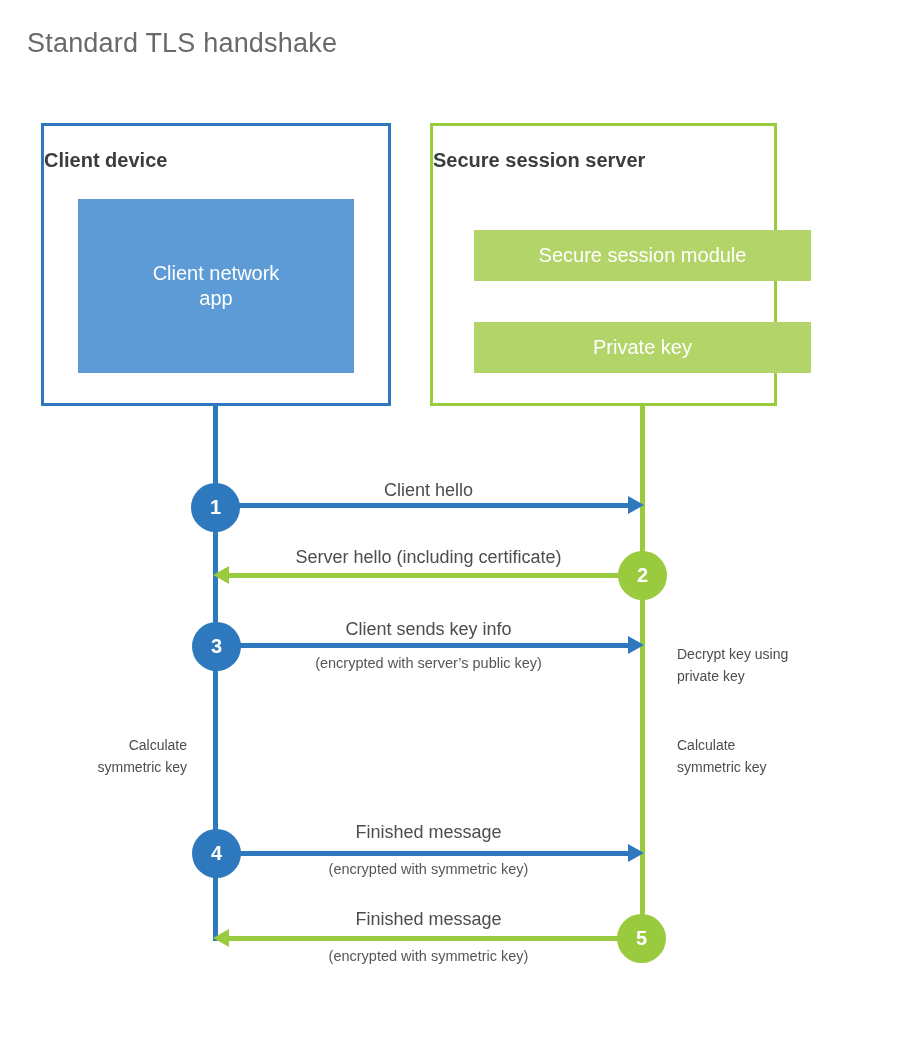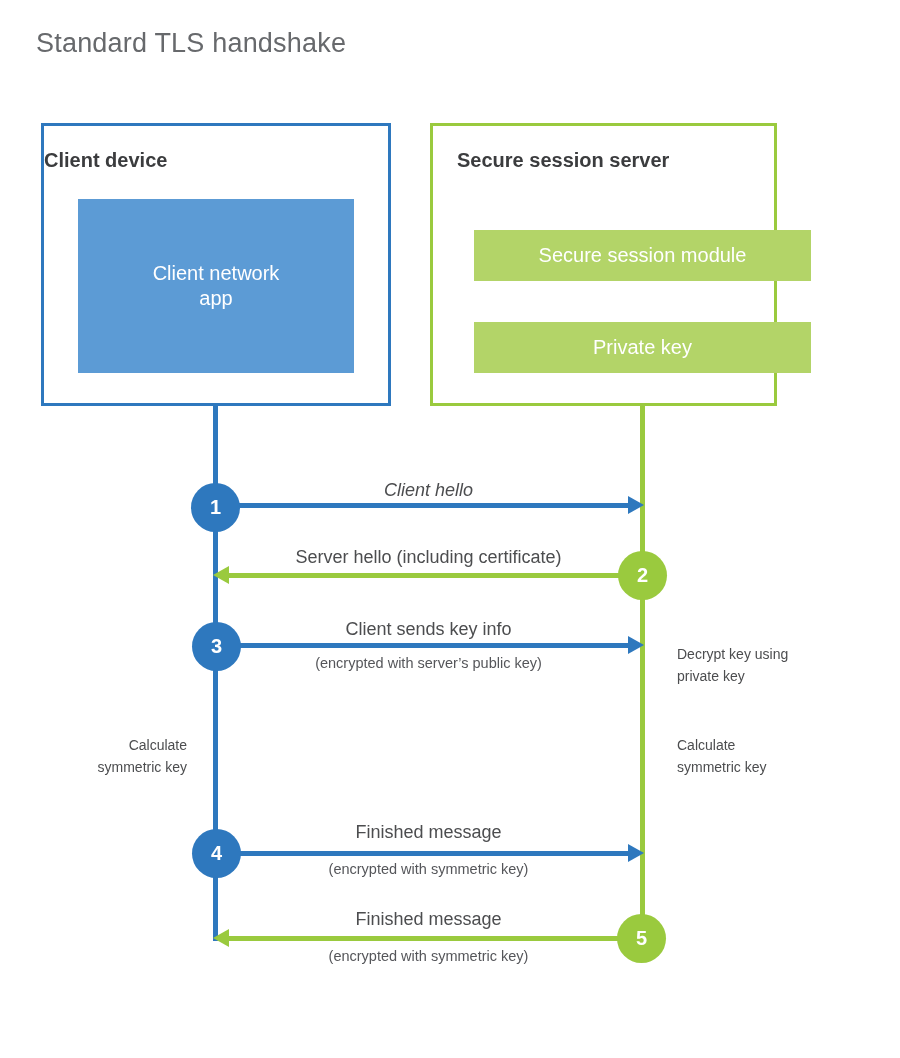--- a/index.html
+++ b/index.html
@@ -4,26 +4,26 @@
 <style>
   :root{
     --blue:#2E78BE; --blue-fill:#5C9BD5; --green:#9ACA3E; --green-fill:#B3D468;
     --text-dark:#3B3C3E; --text-gray:#4C4D4F; --text-sub:#55565A; --title-gray:#67696C;
   }
   *{margin:0;padding:0;box-sizing:border-box;}
   html,body{background:#fff;}
   body{font-family:"Liberation Sans","DejaVu Sans",sans-serif;}
   .canvas{position:relative;width:900px;height:1058px;background:#ffffff;overflow:hidden;}
 
-  .page-title{position:absolute;left:36px;top:28px;font-size:27px;font-weight:300;
+  .page-title{position:absolute;left:27px;top:28px;font-size:27px;font-weight:300;
     color:var(--title-gray);letter-spacing:.2px;}
 
   .actor-box{position:absolute;top:123px;height:283px;background:#fff;}
   .actor-box.client{left:41px;width:350px;border:3px solid var(--blue);}
-  .actor-box.server{left:430px;width:347px;border:3px solid var(--green);padding-left:24px;}
+  .actor-box.server{left:430px;width:347px;border:3px solid var(--green);}
   .actor-title{margin-top:23px;text-align:left;font-size:20px;font-weight:700;color:var(--text-dark);}
 
   .app-fill{position:absolute;left:34px;top:73px;width:276px;height:174px;background:var(--blue-fill);
     display:flex;align-items:center;justify-content:center;text-align:center;
     color:#fff;font-size:20px;line-height:1.25;white-space:pre-line;}
 
   .server-bar{position:absolute;left:41px;width:337px;height:51px;background:var(--green-fill);
     display:flex;align-items:center;justify-content:center;color:#fff;font-size:20px;}
   .server-bar.b1{top:73px;margin-top:31px;} .server-bar.b2{top:137px;} .server-bar.b3{top:196px;}
 
@@ -53,21 +53,21 @@
   .a1{top:496px;left:215px;width:429px;}
   .a2{top:566px;left:213px;width:429px;}
   .a3{top:636px;left:217px;width:427px;}
   .a4{top:844px;left:217px;width:427px;}
   .a5{top:929px;left:213px;width:429px;}
 
   .msg-label{position:absolute;left:215px;width:427px;text-align:center;
     font-size:18px;color:var(--text-gray);z-index:2;}
   .msg-sub{position:absolute;left:215px;width:427px;text-align:center;
     font-size:14.5px;color:var(--text-sub);z-index:2;}
-  .l1{top:480px;font-style:italic;} .l2{top:547px;} .l3{top:619px;} .l3s{top:655px;}
+  .l1{top:480px;} .l2{top:547px;} .l3{top:619px;} .l3s{top:655px;}
   .l4{top:822px;} .l4s{top:861px;} .l5{top:909px;} .l5s{top:948px;}
 
   .side-note{position:absolute;font-size:14px;line-height:1.55;color:var(--text-gray);
     white-space:pre-line;z-index:2;}
   .note-decrypt{left:677px;top:644px;width:160px;}
   .note-calc-right{left:677px;top:735px;width:160px;}
   .note-calc-left{left:26px;top:735px;width:161px;text-align:right;}
 </style>
 </head>
 <body>

